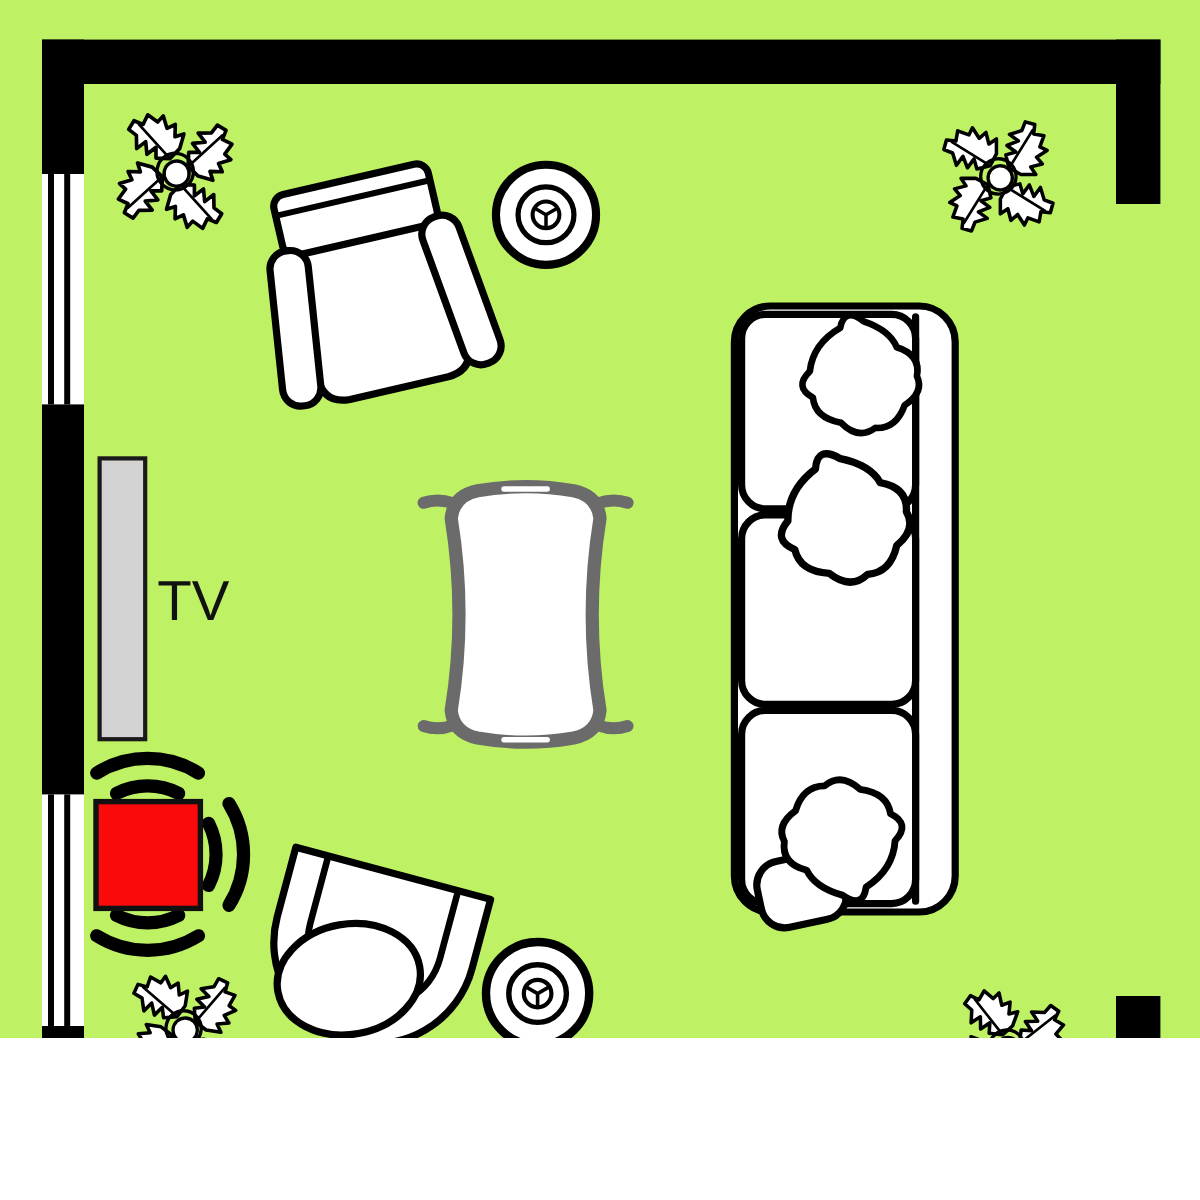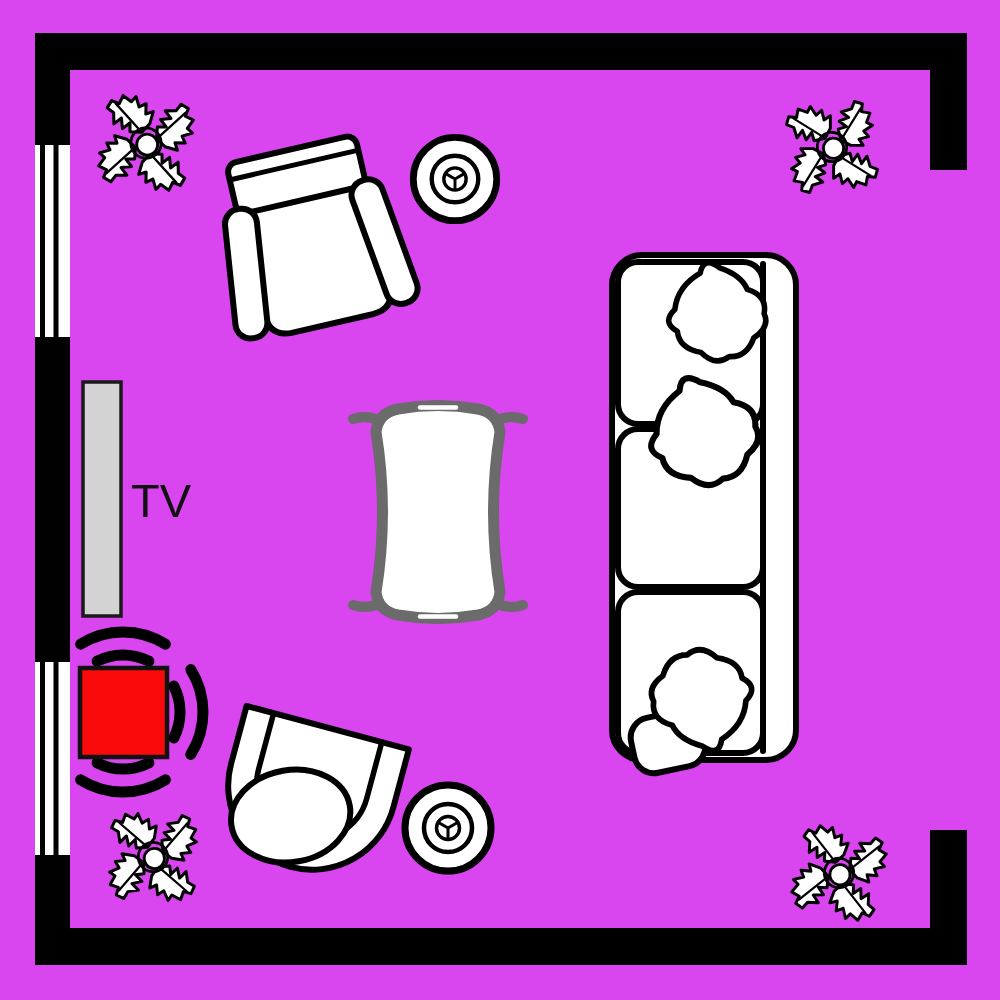--- a/index.html
+++ b/index.html
@@ -1,16 +1,16 @@
 <!DOCTYPE html>
 <html><head>
 <meta charset="utf-8">
 <style>
   html,body{margin:0;padding:0;background:#ffffff;}
-  #canvas{position:relative;width:1000px;height:1000px;background:#d946ef;overflow:hidden;}
+  #canvas{position:relative;width:1000px;height:865px;background:#bef264;overflow:hidden;}
   svg{display:block;width:1000px;height:1000px;}
   .furn{fill:#ffffff;stroke:#000000;stroke-width:6;stroke-linejoin:round;stroke-linecap:round;}
   .ln{fill:none;stroke:#000000;stroke-linecap:round;}
   .wave{fill:none;stroke:#000000;stroke-width:11;stroke-linecap:round;}
   .tv-label{font-family:"Liberation Sans", sans-serif;font-size:47px;fill:#111111;}
 </style>
 </head>
 <body>
 
 <div id="canvas">

